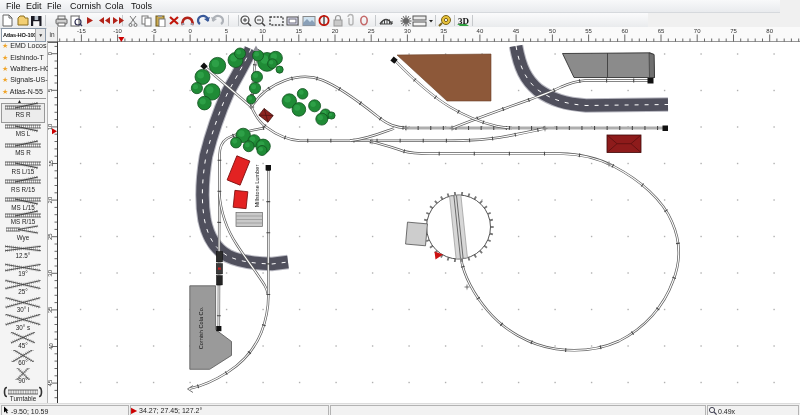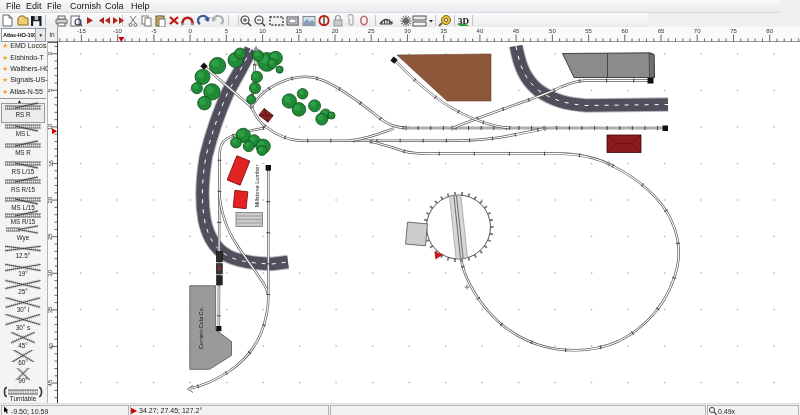--- a/index.html
+++ b/index.html
@@ -16,21 +16,21 @@
 #statusbar{left:0;top:403px;width:800px;height:12px;background:#f0f0f0;border-top:1px solid #dcdcdc;font-size:7px;color:#222;}
 .scell{position:absolute;top:1px;height:9px;border:1px solid #b3b3b3;background:#f2f2f2;line-height:9px;}
 </style></head><body>
 
 <div class="abs" id="menubar">
     <span style="left:6px">File</span>
     <span style="left:26px">Edit</span>
     <span style="left:47px">File</span>
     <span style="left:70px">Cornish</span>
     <span style="left:105px">Cola</span>
-    <span style="left:131px">Help</span>
+    <span style="left:131px">Tools</span>
   </div>
 
 <div class="abs" id="toolbar">
     <svg width="800" height="15" style="position:absolute;left:0;top:0">
       <line x1="45.5" y1="2" x2="45.5" y2="13" stroke="#c6c9cc"></line>
       <line x1="79.5" y1="2" x2="79.5" y2="13" stroke="#c6c9cc"></line>
       <line x1="122.5" y1="2" x2="122.5" y2="13" stroke="#c6c9cc"></line>
       <line x1="228.5" y1="2" x2="228.5" y2="13" stroke="#c6c9cc"></line>
       <line x1="238.5" y1="2" x2="238.5" y2="13" stroke="#c6c9cc"></line>
       <line x1="298.5" y1="2" x2="298.5" y2="13" stroke="#c6c9cc"></line>

